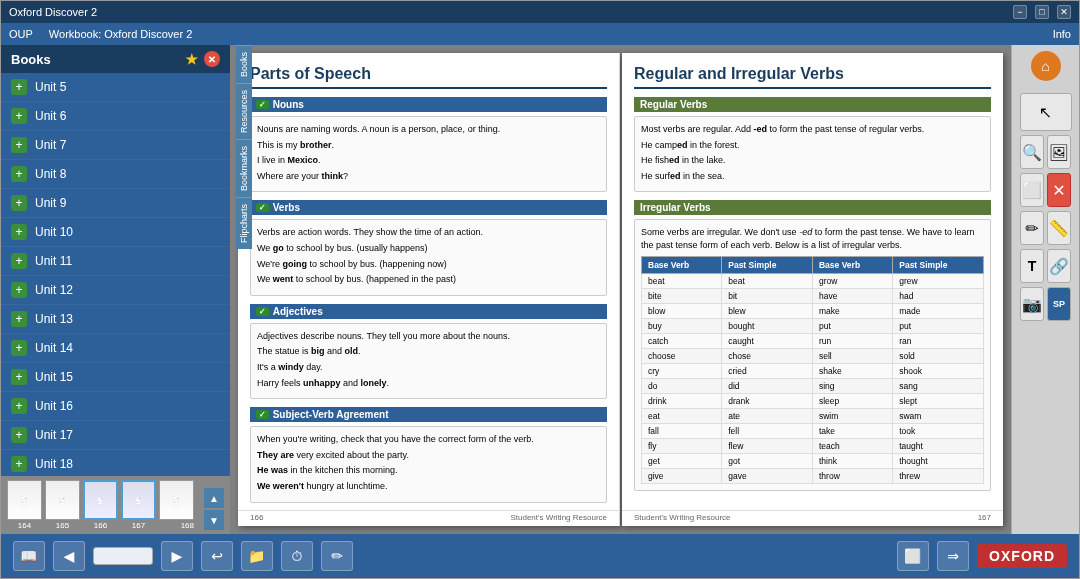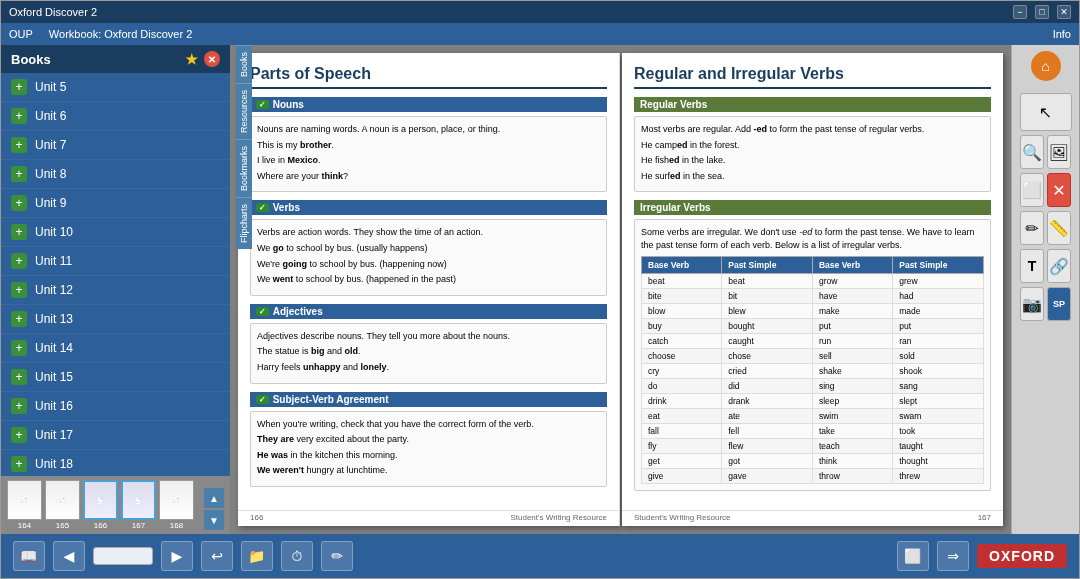--- a/index.html
+++ b/index.html
@@ -190,21 +190,21 @@
             <div style="width:100%;height:100%;background:linear-gradient(#dde,#eef);display:flex;align-items:center;justify-content:center;">📄</div>
           </div>
           <span style="color:white;font-size:8px;">166</span>
         </div>
         <div style="display:flex;flex-direction:column;align-items:center;gap:1px;">
           <div class="thumb active" style="font-size:6px;color:#666;">
             <div style="width:100%;height:100%;background:linear-gradient(#dde,#eef);display:flex;align-items:center;justify-content:center;">📄</div>
           </div>
           <span style="color:white;font-size:8px;">167</span>
         </div>
-        <div style="display:flex;flex-direction:column;align-items:center;gap:1px;">
+        <div style="display:flex;flex-direction:column;align-items:flex-end;gap:1px;">
           <div class="thumb" style="font-size:6px;color:#666;">
             <div style="width:100%;height:100%;background:linear-gradient(#eee,#fff);display:flex;align-items:center;justify-content:center;">📄</div>
           </div>
           <span style="color:white;font-size:8px;">168</span>
         </div>
         <div style="margin-left:auto;display:flex;flex-direction:column;gap:2px;">
           <div class="scroll-btn">▲</div>
           <div class="scroll-btn">▼</div>
         </div>
       </div>
@@ -250,20 +250,21 @@
           </div>
 
           <div class="section">
             <div class="section-header">
               <span style="background:#2d8a2d;color:white;border-radius:2px;padding:0 3px;font-size:8px;">✓</span>
               <span>Adjectives</span>
             </div>
             <div class="section-box">
               <div class="section-text">Adjectives describe nouns. They tell you more about the nouns.</div>
               <div class="section-text">The statue is <strong>big</strong> and <strong>old</strong>.</div>
+              <div class="section-text">It's a <strong>windy</strong> day.</div>
               <div class="section-text">Harry feels <strong>unhappy</strong> and <strong>lonely</strong>.</div>
             </div>
           </div>
 
           <div class="section">
             <div class="section-header">
               <span style="background:#2d8a2d;color:white;border-radius:2px;padding:0 3px;font-size:8px;">✓</span>
               <span>Subject-Verb Agreement</span>
             </div>
             <div class="section-box">

